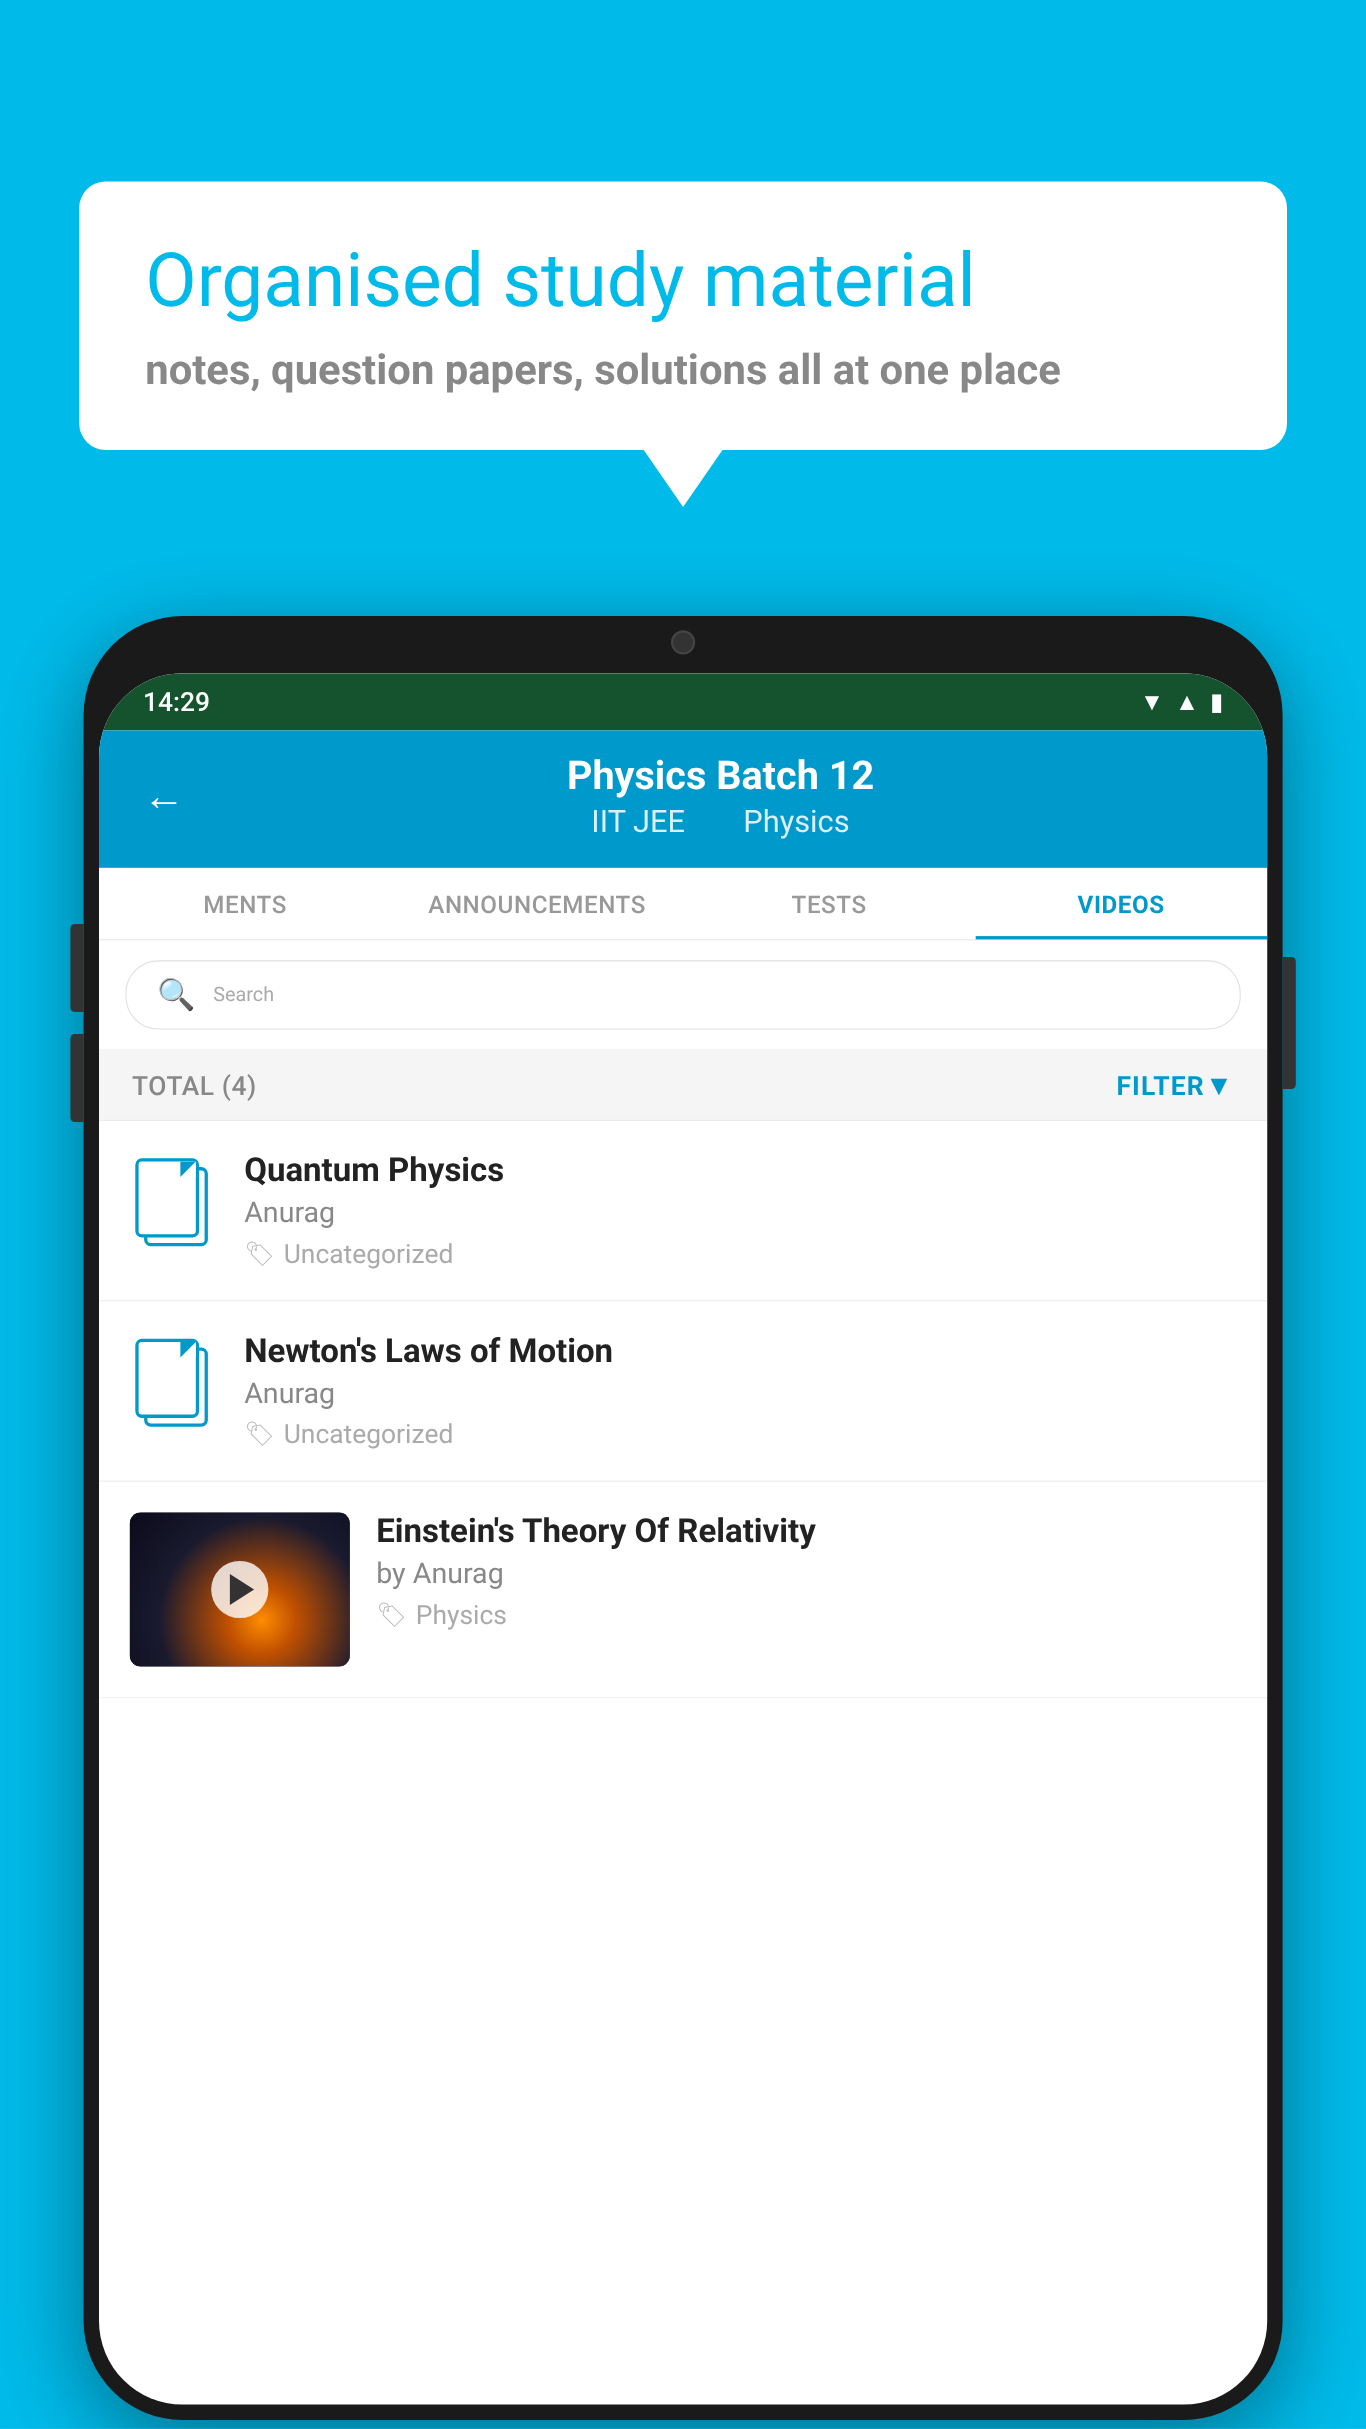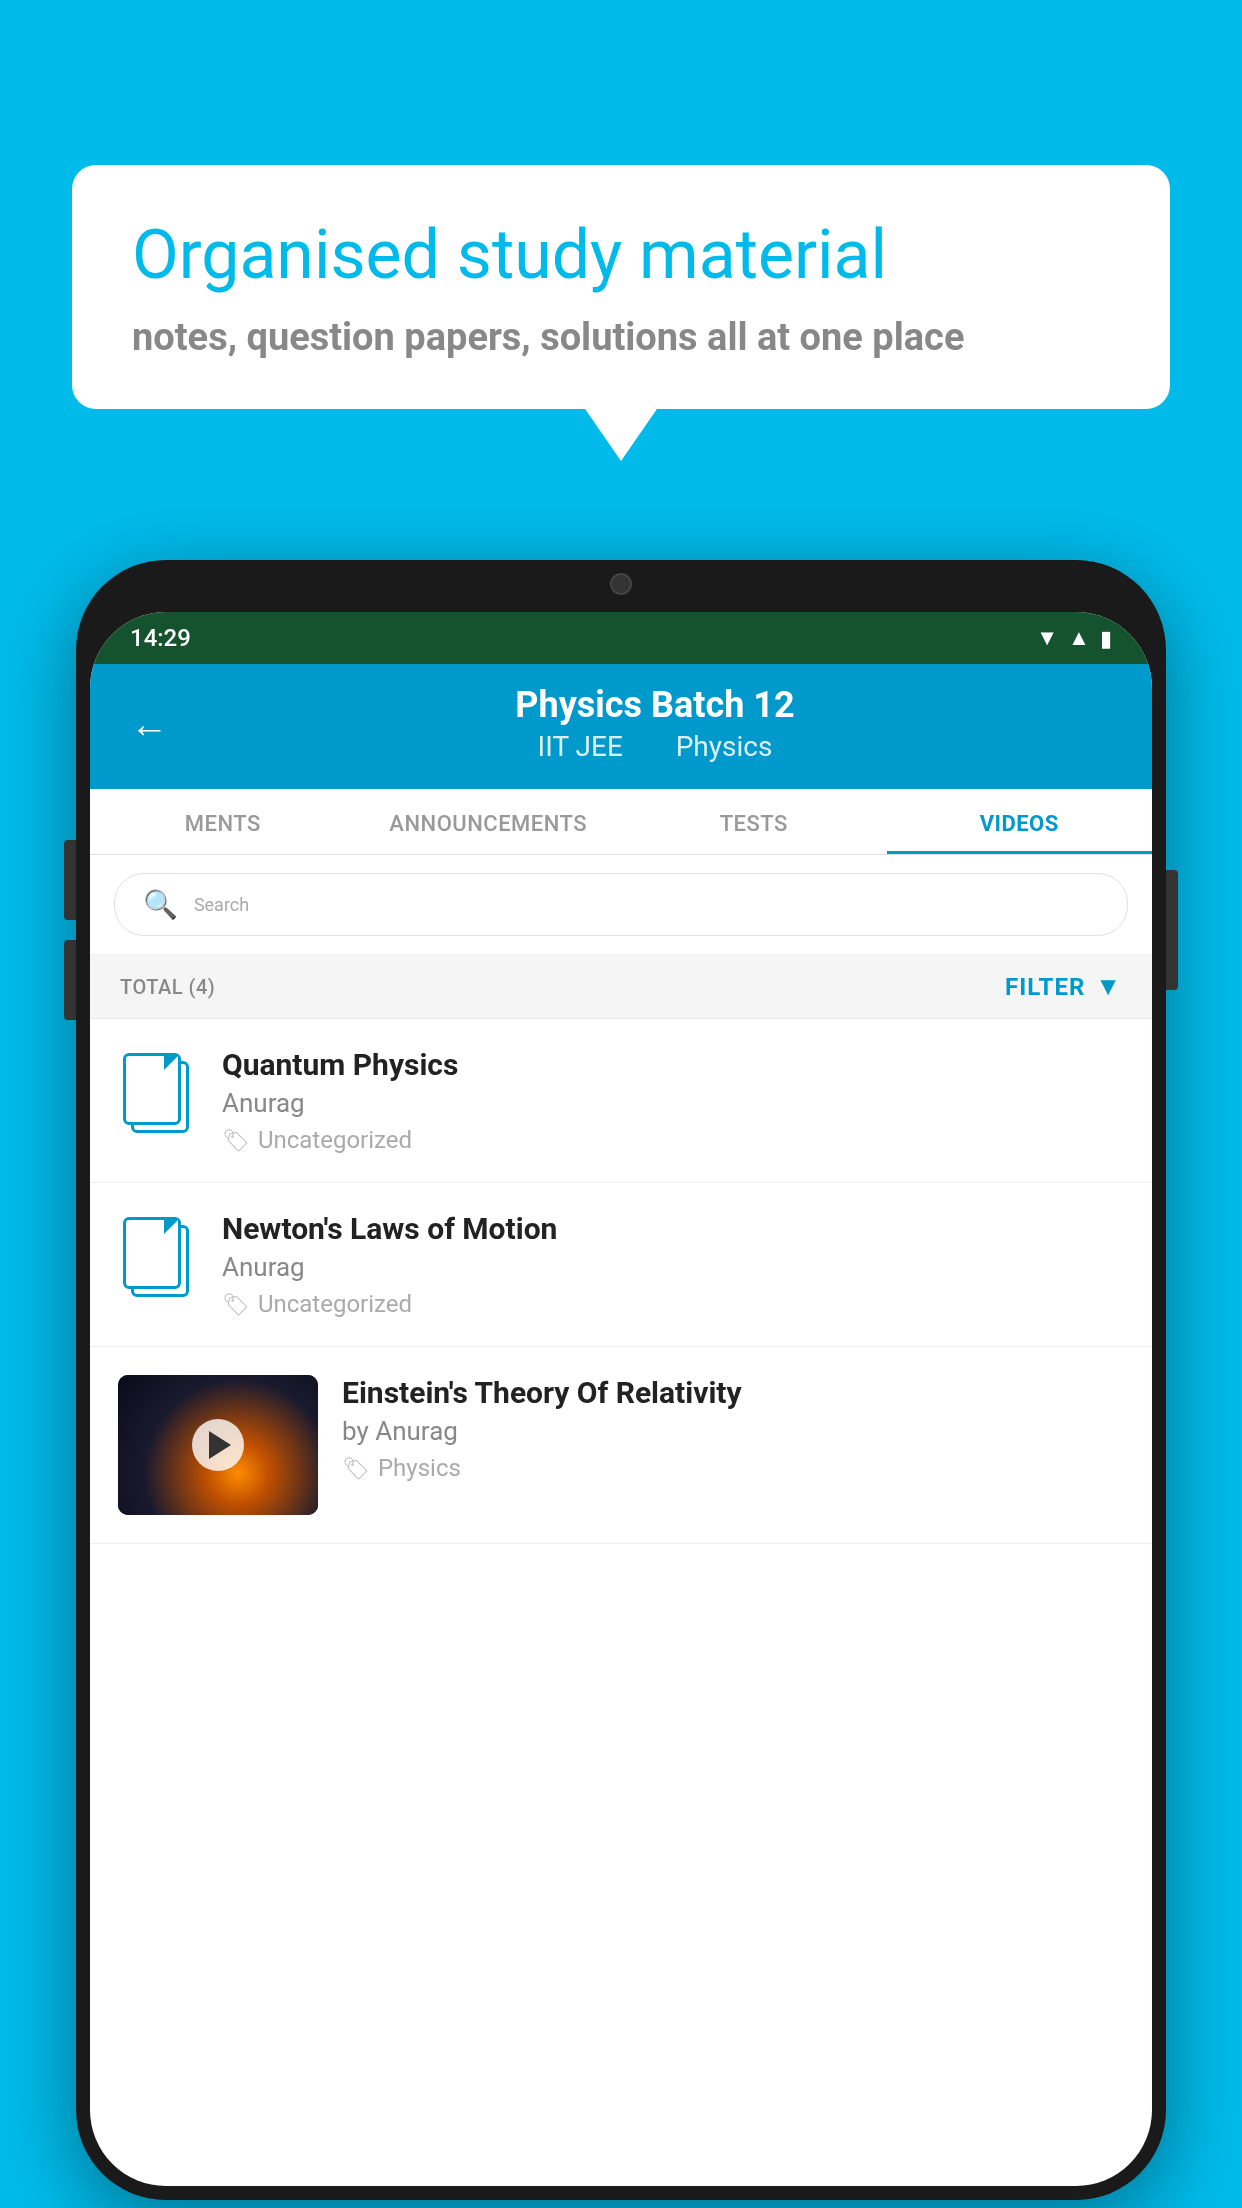--- a/index.html
+++ b/index.html
@@ -207,28 +207,27 @@
     .filter-bar {
       background: #f5f5f5;
       display: flex;
       justify-content: space-between;
       align-items: center;
       padding: 16px 30px;
       border-bottom: 1px solid #e8e8e8;
     }
     .total-label {
       color: #888;
-      font-size: 20px;
+      font-size: 24px;
       font-weight: 500;
       letter-spacing: 0.5px;
     }
     .filter-btn {
       display: flex;
       align-items: center;
-      gap: 10px;
       color: #0099CC;
       font-size: 24px;
       font-weight: 700;
       letter-spacing: 1px;
     }
     .filter-funnel {
       color: #0099CC;
       font-size: 26px;
     }
 

